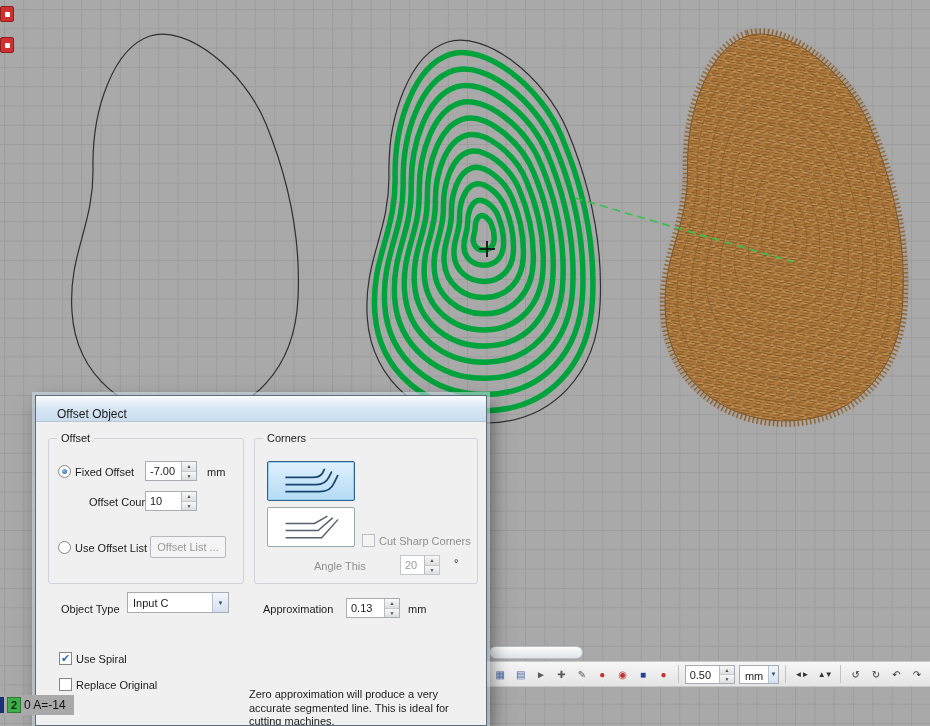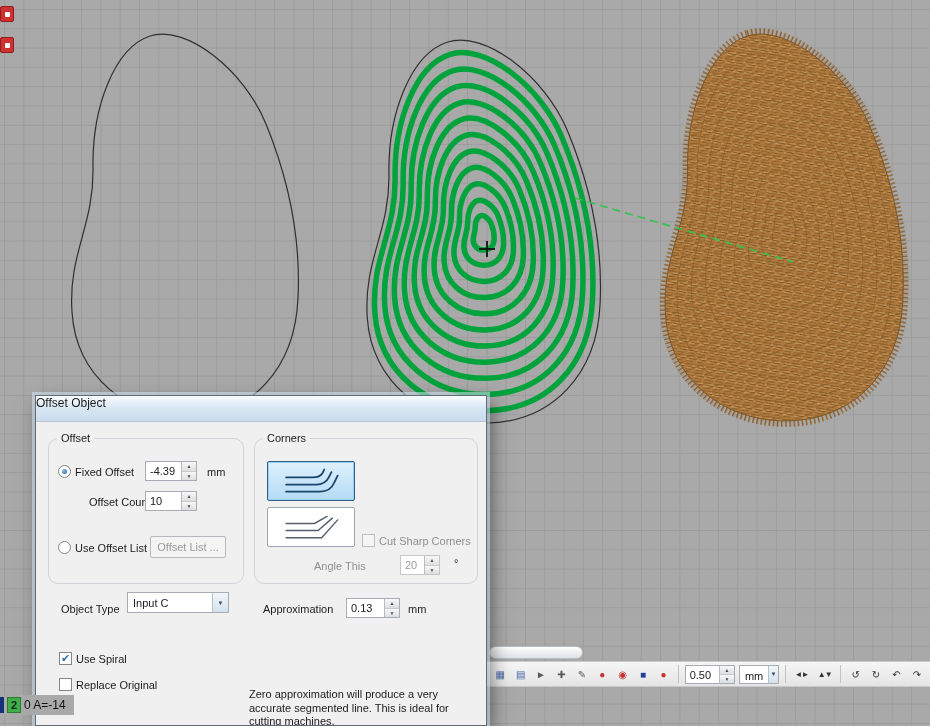--- a/index.html
+++ b/index.html
@@ -49,25 +49,25 @@
   .field.disabled{border-color:#c3c7cb}
   .combo{display:flex;height:21px;border:1px solid #a9acb2;background:#fff}
   .combo .val{flex:1;padding:4px 5px 0;font-size:11px;white-space:nowrap}
   .combo-btn{width:16px;background:linear-gradient(#f2f6fa,#d3e2ef);border-left:1px solid #b6c4d2;
     font-size:6px;color:#3a4a5a;display:flex;align-items:center;justify-content:center}
 
   
   .dialog{position:absolute;left:35px;top:395px;width:452px;height:331px;z-index:10;
     border:1px solid #5e6c7a;background:var(--dialog-bg);
     box-shadow:0 0 0 3px rgba(214,228,242,.55), 4px 7px 18px rgba(0,0,0,.5)}
-  .titlebar{height:26px;display:flex;align-items:flex-start;padding-left:0;
+  .titlebar{height:26px;display:flex;align-items:flex-end;padding-left:21px;
     font-size:12px;color:#1b1b1b;border-bottom:1px solid #b8c6d4;
     background:linear-gradient(180deg,rgba(250,253,255,.93),rgba(213,229,244,.88) 48%,rgba(198,218,238,.92))}
   .dlg-body{position:relative;height:303px;overflow:hidden;font-size:11px;background:var(--dialog-bg)}
-  .group{position:absolute;border:1px solid #d0d4d9;border-radius:10px}
+  .group{position:absolute;border:1px solid #d0d4d9;border-radius:3px}
   .group-label{position:absolute;top:-7px;left:8px;background:var(--dialog-bg);padding:0 4px;font-size:11px}
   .lbl{position:absolute;white-space:nowrap;font-size:11px}
   .gray{color:#8f8f8f}
   .abs{position:absolute}
   .note{position:absolute;width:228px;line-height:13.5px;font-size:11px}
 
   .radio{position:absolute;width:13px;height:13px;border-radius:50%;border:1px solid #858585;
     background:#fff}
   .radio.selected::after{content:"";position:absolute;left:3px;top:3px;width:5px;height:5px;
     border-radius:50%;background:radial-gradient(circle at 35% 35%,#8cc0ea,#255a9e)}
@@ -196,21 +196,21 @@
   <div class="titlebar">
     <span>Offset Object</span>
   </div>
   <div class="dlg-body">
 
     <div class="group" style="left:12px;top:16px;width:196px;height:146px">
       <span class="group-label">Offset</span>
       <span class="radio selected" style="left:9px;top:26px"></span>
       <span class="lbl" style="left:26px;top:27px">Fixed Offset</span>
       <span class="field abs" style="left:96px;top:22px;width:52px">
-        <span class="val">-4.39</span>
+        <span class="val">-7.00</span>
         <span class="spin-btns">
           <span class="sb">▲</span>
           <span class="sb">▼</span>
         </span>
       </span>
       <span class="lbl" style="left:158px;top:27px">mm</span>
 
       <span class="lbl" style="left:40px;top:57px">Offset Count</span>
       <span class="field abs" style="left:96px;top:52px;width:52px">
         <span class="val">10</span>

